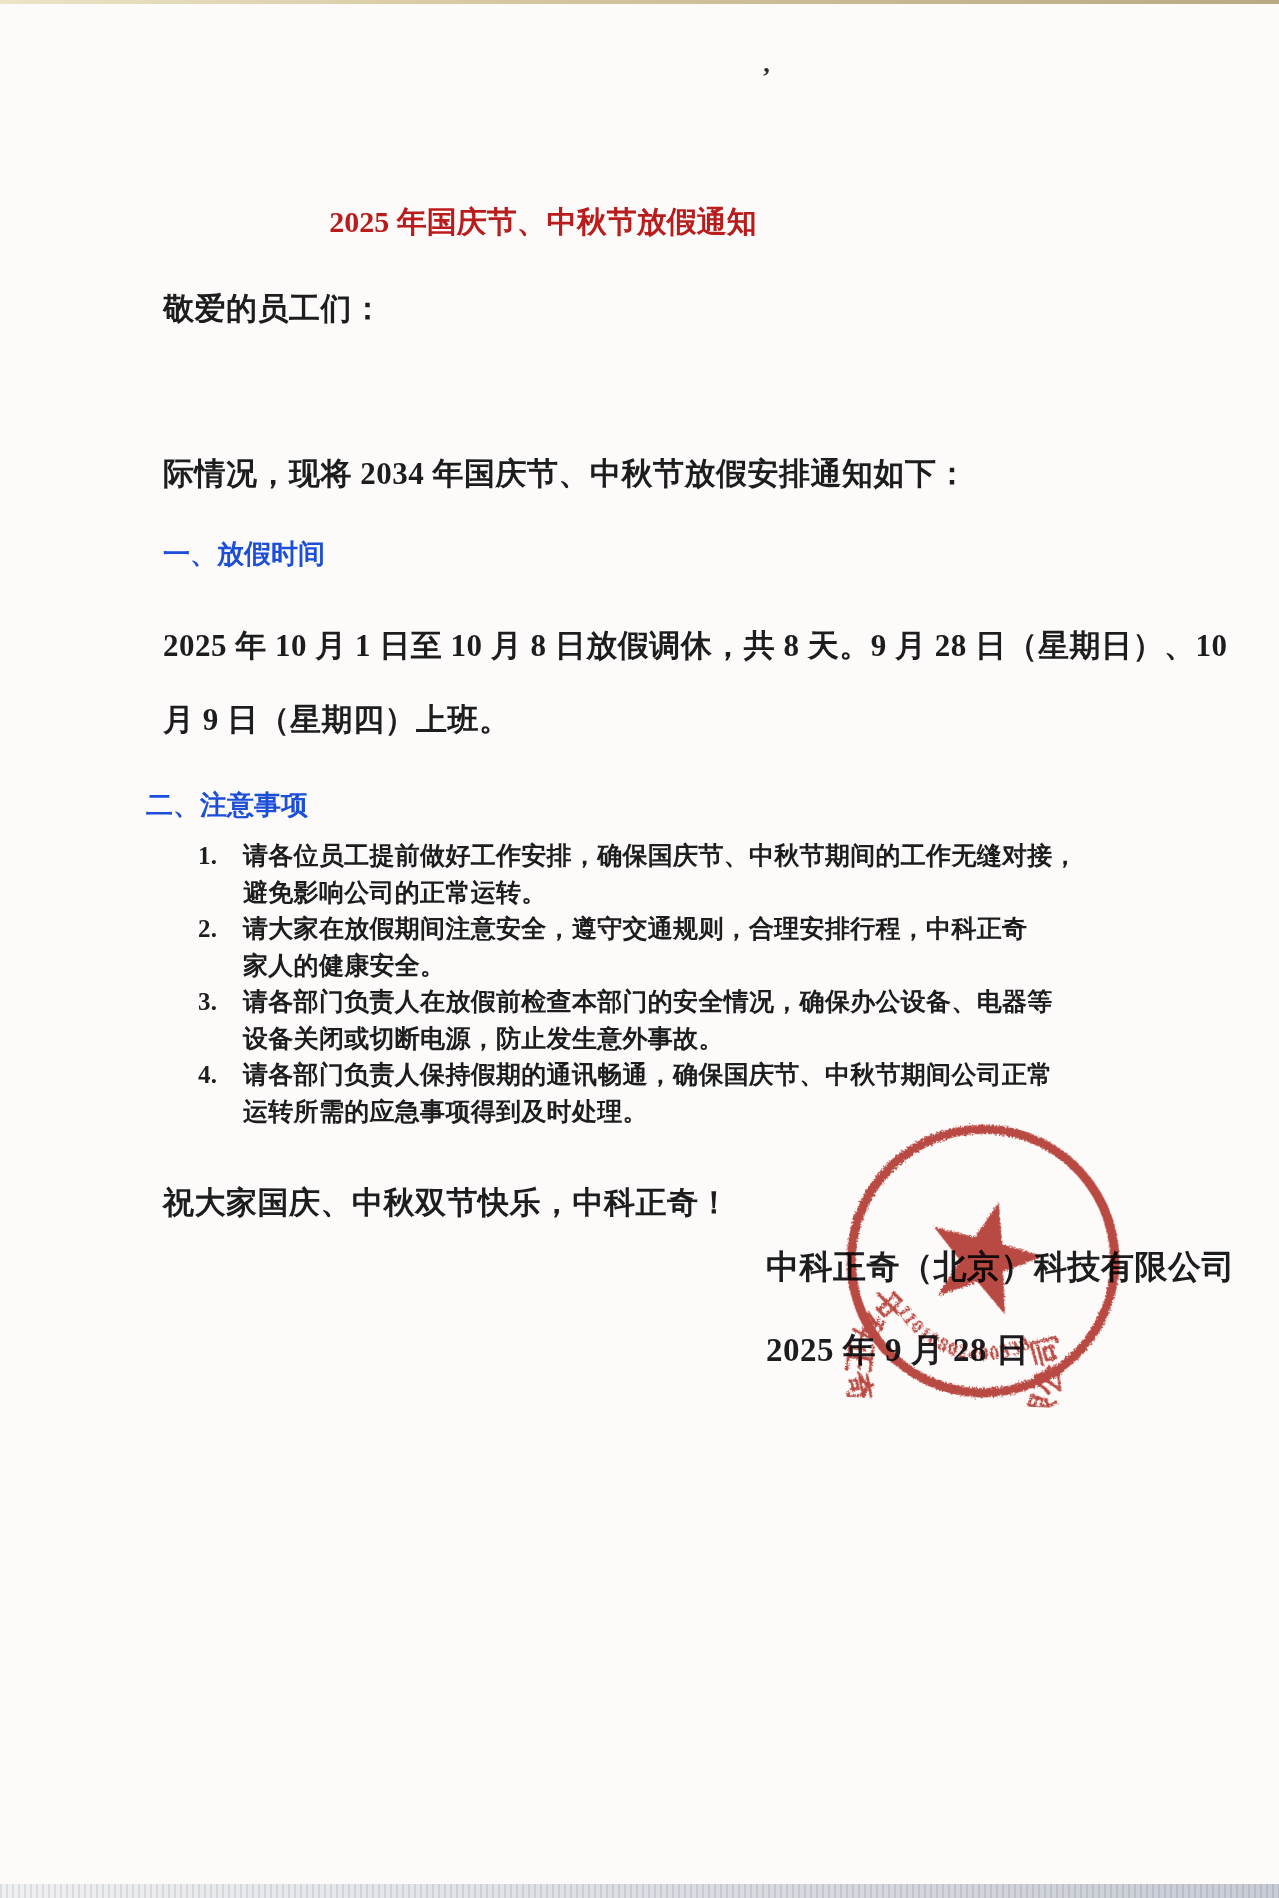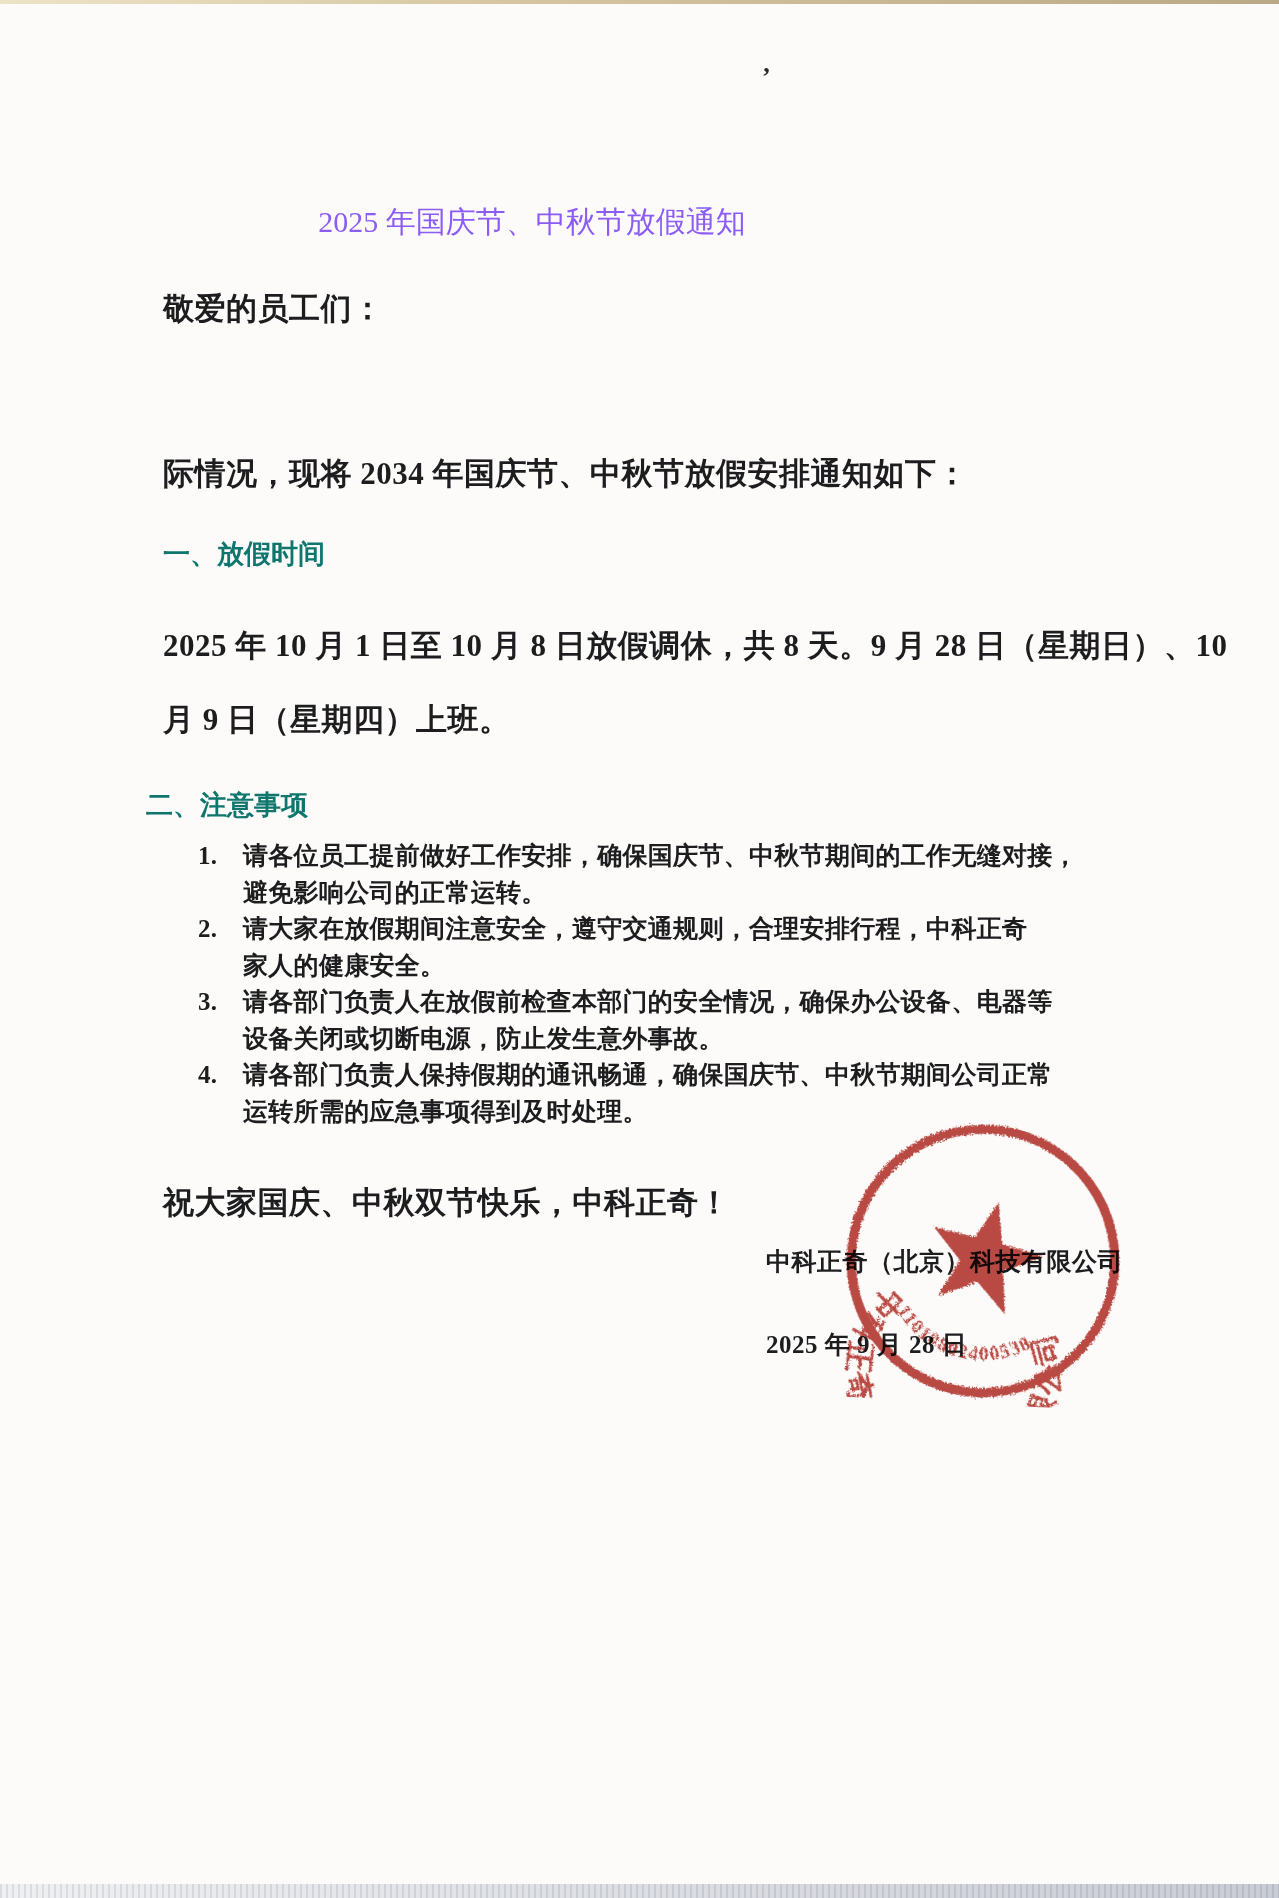--- a/index.html
+++ b/index.html
@@ -21,36 +21,36 @@
     opacity:.8;
   }
   .edge-bottom{
     position:absolute;left:0;bottom:0;width:1279px;height:14px;
     background:
       repeating-linear-gradient(90deg, rgba(120,128,150,.18) 0 2px, rgba(235,236,240,.12) 2px 6px),
       linear-gradient(to right, rgba(190,195,205,.18), rgba(130,138,158,.45));
   }
   .line{position:absolute;white-space:nowrap;}
   .title{
-    left:152px;top:202px;width:760px;
+    left:163px;top:202px;width:760px;
     text-align:center;
-    font-size:30px;font-weight:400;color:#8b5cf6;
+    font-size:30px;font-weight:700;color:#b91c1c;
     letter-spacing:0px;
   }
   .body-line{font-size:31px;font-weight:600;letter-spacing:.5px;}
-  .heading{font-size:27px;font-weight:700;color:#0f766e;font-family:Liberation Serif, serif;}
+  .heading{font-size:27px;font-weight:700;color:#1d4ed8;font-family:Liberation Serif, serif;}
   .stray{left:762px;top:62px;font-size:26px;font-weight:700;color:#2a2a2e;}
   .notes{
     position:absolute;left:198px;top:838px;
     font-size:25px;font-weight:600;line-height:36.5px;
     color:#1d1d1f;letter-spacing:.3px;
   }
   .note-item{display:flex;}
   .note-num{width:45px;flex:0 0 45px;}
-  .sign{font-size:25px;font-weight:600;letter-spacing:.5px;}
+  .sign{font-size:33px;font-weight:600;letter-spacing:.5px;}
   .seal{
     position:absolute;left:840px;top:1118px;width:286px;height:286px;
     mix-blend-mode:multiply;opacity:.88;
     transform:rotate(3deg);
   }
 </style>
 </head>
 <body>
 
 <div class="page">

